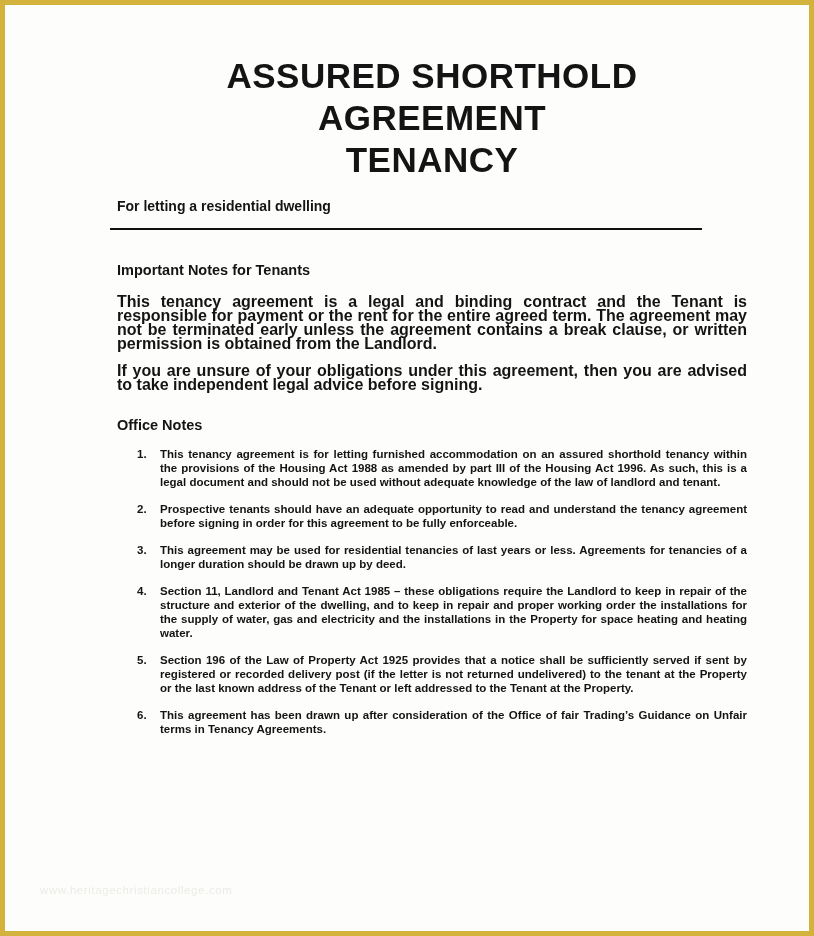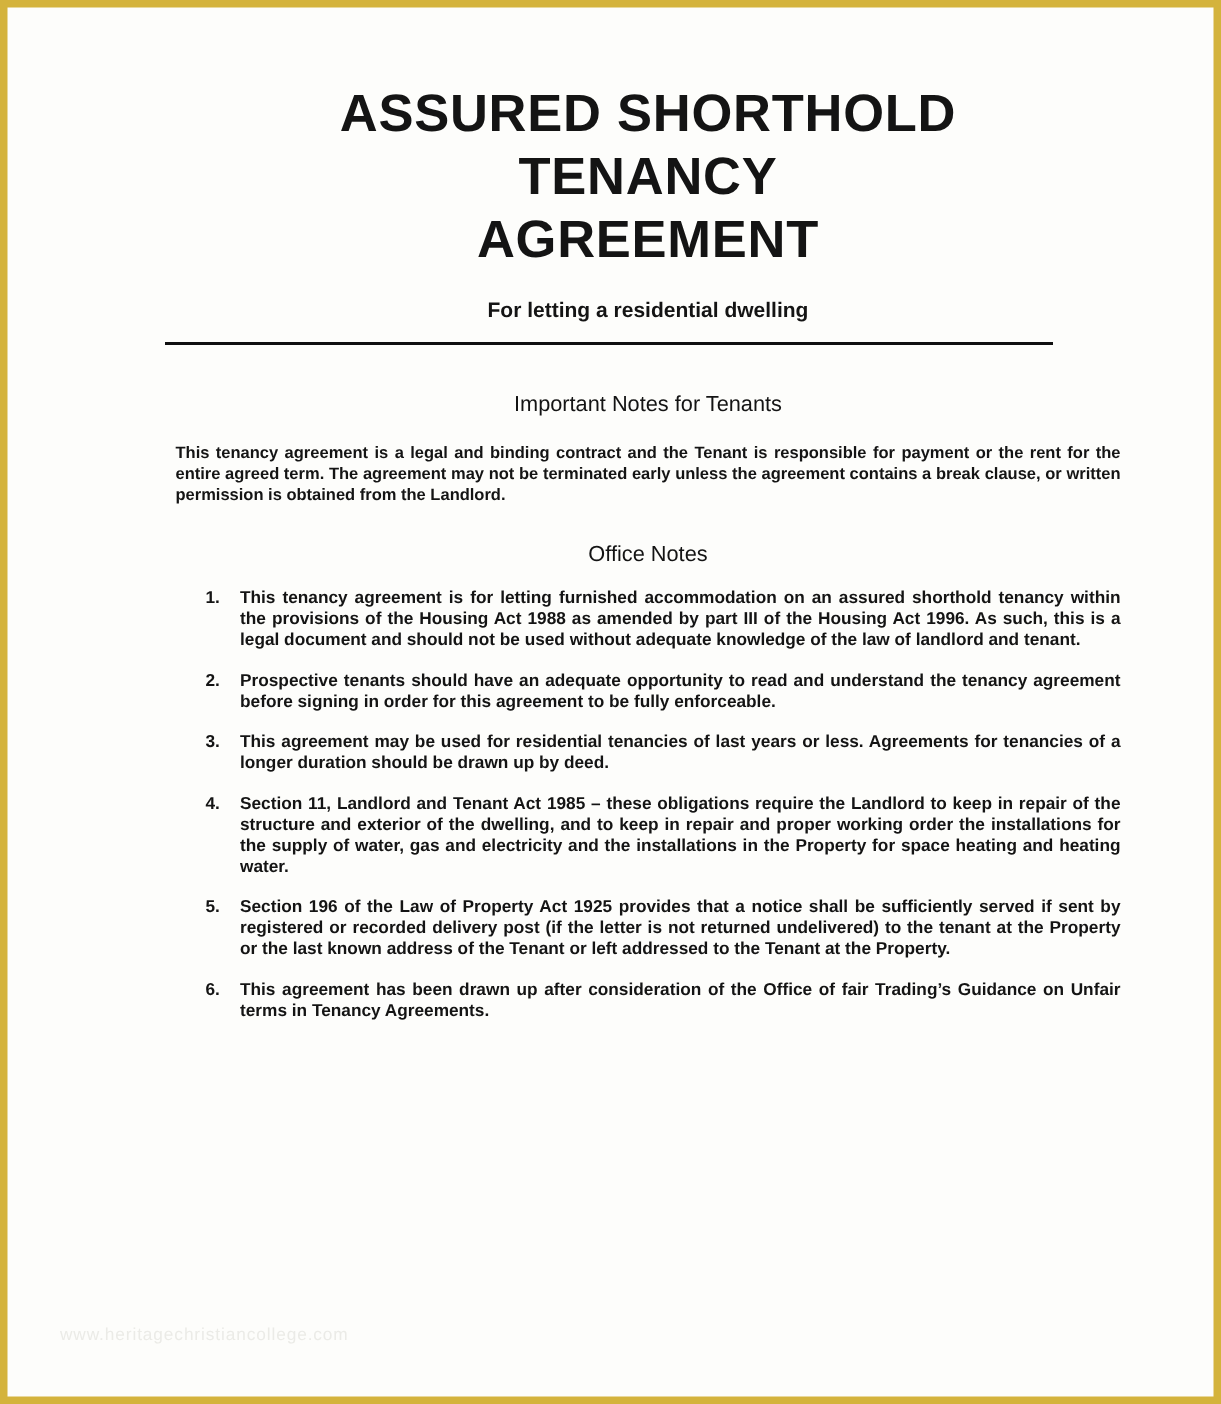--- a/index.html
+++ b/index.html
@@ -24,44 +24,43 @@
   .title-block {
     margin-top: 50px;
     text-align: center;
     font-weight: bold;
     font-size: 35px;
     line-height: 42px;
     letter-spacing: 0.5px;
   }
   .subtitle {
     margin-top: 17px;
-    text-align: center;
+    text-align: left;
     font-weight: bold;
     font-size: 14px;
     line-height: 16px;
   }
   .rule {
     margin-top: 14px;
     margin-left: -7px;
     width: 592px;
     height: 2px;
     background: #101010;
   }
   .section-heading {
-    text-align: center;
-    font-weight: normal;
+    font-weight: bold;
     font-size: 14.5px;
     line-height: 17px;
   }
   .heading-important { margin-top: 32px; }
   .heading-general  { margin-top: 25px; }
   .para {
     margin-top: 13px;
     font-weight: bold;
-    font-size: 11px;
+    font-size: 16px;
     line-height: 14px;
     text-align: justify;
   }
   .notes-list { margin-top: 1px; }
   .list-item {
     margin-top: 13px;
     padding-left: 20px;
     display: grid;
     grid-template-columns: 23px 1fr;
     font-weight: bold;
@@ -84,32 +83,33 @@
 </style>
 </head>
 <body>
 
 <div class="page-frame">
 
   <div class="content">
 
     <div class="title-block">
       <div>ASSURED SHORTHOLD</div>
+      <div>AGREEMENT</div>
       <div>TENANCY</div>
-      <div>AGREEMENT</div>
     </div>
 
     <div class="subtitle">For letting a residential dwelling</div>
 
     <div class="rule"></div>
 
     <div class="section-heading heading-important">Important Notes for Tenants</div>
 
     <div class="important-notes">
       <p class="para first-flush">This tenancy agreement is a legal and binding contract and the Tenant is responsible for payment or the rent for the entire agreed term. The agreement may not be terminated early unless the agreement contains a break clause, or written permission is obtained from the Landlord.</p>
+      <p class="para">If you are unsure of your obligations under this agreement, then you are advised to take independent legal advice before signing.</p>
     </div>
 
     <div class="section-heading heading-general">Office Notes</div>
 
     <div class="notes-list">
 
       <div class="list-item">
         <span class="num">1.</span>
         <span class="body">This tenancy agreement is for letting furnished accommodation on an assured shorthold tenancy within the provisions of the Housing Act 1988 as amended by part III of the Housing Act 1996. As such, this is a legal document and should not be used without adequate knowledge of the law of landlord and tenant.</span>
       </div>

